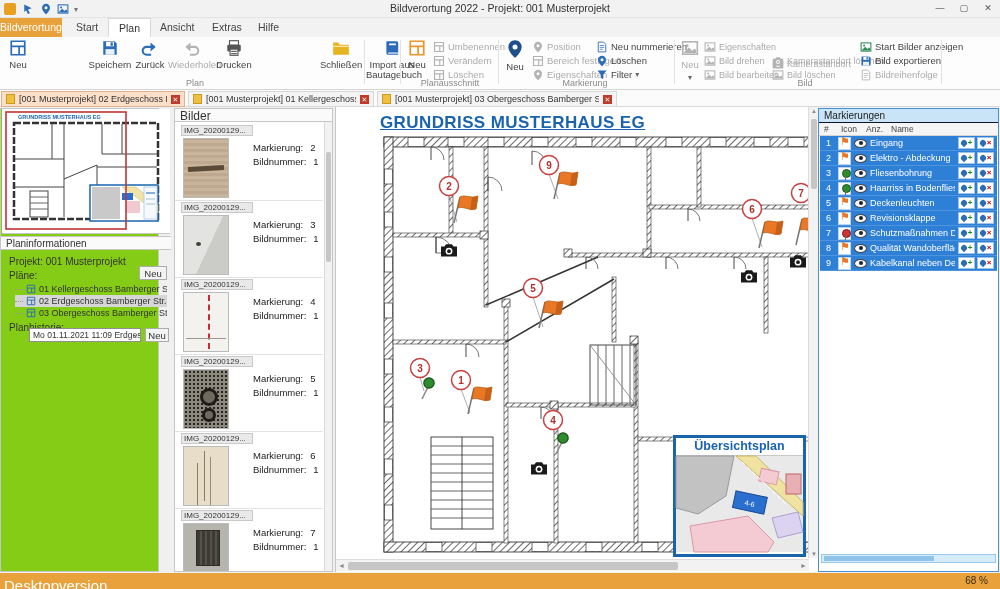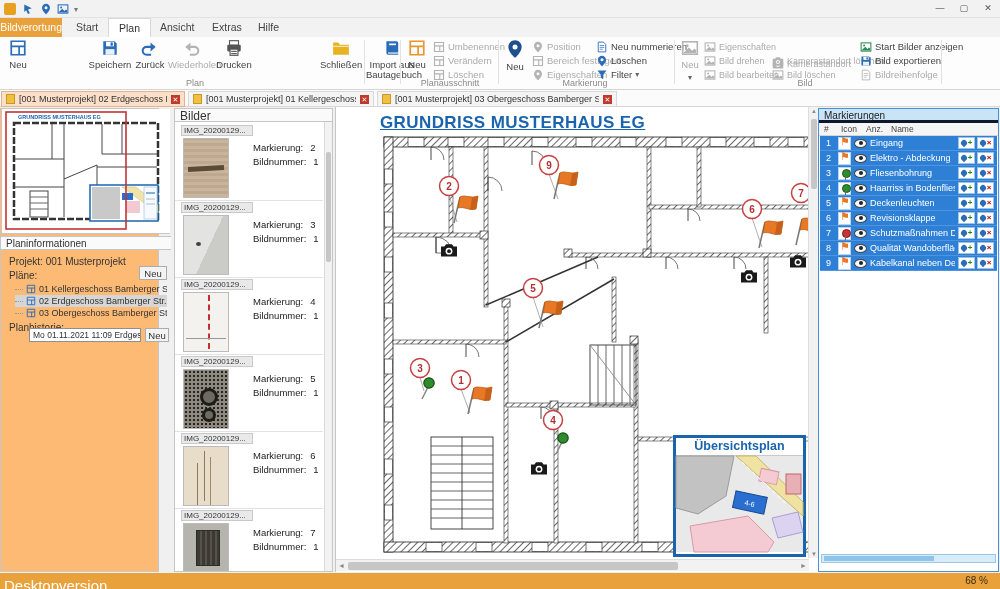--- a/index.html
+++ b/index.html
@@ -7,21 +7,21 @@
   body{position:relative;font-family:"Liberation Sans",sans-serif;font-size:11px;color:#333;background:#F0F0F0}
   
   #titlebar{position:absolute;left:0;top:0;width:1000px;height:18px;background:#F2F2F2;border-bottom:1px solid #E3E3E3}
   .qi{position:absolute;top:3px;width:12px;height:12px}
   #app-logo{left:4px;background:#E8A020;border-radius:2px}
   #qa-caret{position:absolute;left:74px;top:5px;font-size:8px;color:#777}
   #win-title{position:absolute;left:0;right:0;top:2px;text-align:center;font-size:10.5px;color:#333}
   .winbtn{position:absolute;top:0;width:24px;height:17px;text-align:center;line-height:17px;font-size:9px;color:#555}
   
   #ribbontabs{position:absolute;left:0;top:18px;width:1000px;height:19px;background:#F2F2F2}
-  #file-button{position:absolute;left:0;top:0;width:62px;height:27px;background:#E9A23B;color:#fff;text-align:right;line-height:19px;font-size:10.5px}
+  #file-button{position:absolute;left:0;top:0;width:62px;height:27px;background:#E9A23B;color:#fff;text-align:left;line-height:19px;font-size:10.5px}
   .rtab{position:absolute;top:0;height:19px;line-height:19px;padding:0 10px;font-size:10.5px;color:#444}
   .rtab.active{background:#fff;border:1px solid #D8D8D8;border-bottom:none;color:#333}
   
   #ribbon{position:absolute;left:0;top:37px;width:1000px;height:53px;background:#FDFDFD;border-bottom:1px solid #D5D5D5}
   .rsep{position:absolute;top:3px;width:1px;height:44px;background:#E2E2E2}
   .rbig{position:absolute;top:2px;height:46px;text-align:center}
   .rbig svg{display:inline-block}
   .rlbl{display:block;font-size:9.5px;line-height:10px;color:#444;margin-top:1px}
   .rsm{position:absolute;height:13px;display:flex;align-items:center;gap:3px;font-size:9.5px;color:#444;white-space:nowrap}
   .rsm.s9{font-size:9px}
@@ -30,21 +30,21 @@
   .ic18{width:18px;height:18px}.ic20{width:20px;height:20px}.ic12{width:12px;height:12px}
   .blue{color:#2B6CB8}.gray{color:#B3B3B3}.yellow{color:#E8B320}.green{color:#2E8B57}.darkpin{color:#1F4E8C}.orange{color:#E8962E}
   .caret{font-size:8px;color:#666}
   
   #doctabs{position:absolute;left:0;top:90px;width:1000px;height:17px;background:#FBFBFB;border-bottom:1px solid #D8D8D8}
   .dtab{position:absolute;top:1px;height:16px;display:flex;align-items:center;gap:4px;padding:0 4px;font-size:9px;color:#333;background:#F4F4F4;border:1px solid #D8D8D8}
   .dtab.active{background:#FBDFC9;border-color:#DDB391}
   .dticon{width:9px;height:10px;background:#F0C040;border:1px solid #C89820;flex:none}
   .dtclose{width:9px;height:9px;background:#C0392B;color:#fff;font-size:7px;line-height:9px;text-align:center;flex:none}
   
-  #leftpanel{position:absolute;left:0;top:108px;width:159px;height:464px;background:#fdba74;border:1px solid #C6C6C6}
+  #leftpanel{position:absolute;left:0;top:108px;width:159px;height:464px;background:#84cc16;border:1px solid #C6C6C6}
   #thumbbox{position:absolute;left:1px;top:0;width:168px;height:125px;background:#fff;border-bottom:1px solid #C6C6C6;overflow:hidden}
   #planinfo-header{position:absolute;left:0;top:127px;width:170px;height:14px;background:#FAFAFA;border-top:1px solid #C6C6C6;border-bottom:1px solid #C6C6C6;font-size:10px;padding:1px 0 0 5px;color:#333}
   .lp-text{position:absolute;font-size:10px;color:#333}
   .btn{position:absolute;background:#F3F3F3;border:1px solid #ACACAC;font-size:9.5px;text-align:center;color:#333}
   .treeitem{position:absolute;left:14px;width:152px;height:12px;display:flex;align-items:center;gap:3px;font-size:9px;color:#333}
   .treeitem.sel{background:#D6D6D6}
   .treeln{width:8px;border-top:1px dotted #999;flex:none}
   #histdd{position:absolute;left:28px;top:219px;width:112px;height:14px;border:1px solid #8F8F8F;background:#fff;font-size:8.5px;padding:1px 10px 0 3px;white-space:nowrap;overflow:hidden}
   #histdd .dda{position:absolute;right:1px;top:1px;font-size:8px;color:#555}
   
@@ -78,21 +78,21 @@
   #canvas-vscroll{position:absolute;right:0;top:0;width:10px;height:451px;background:#F2F2F2;border-left:1px solid #DDD;font-size:6px;color:#888;text-align:center}
   #canvas-vscroll .vthumb{left:2px;width:6px}
   #canvas-hscroll{position:absolute;left:0;bottom:1px;width:473px;height:12px;background:#F2F2F2;border-top:1px solid #DDD;font-size:7px;color:#888}
   #canvas-hscroll .hthumb{position:absolute;top:2px;height:8px;background:#C6C6C6;border-radius:2px}
   .sarrow{position:absolute;color:#888}
   
   #inset{position:absolute;left:337px;top:328px;width:133px;height:122px;background:#fff;border:3px solid #1A64AE}
   #inset-title{height:18px;text-align:center;font-size:12.5px;font-weight:bold;color:#1A64AE;border-bottom:1px solid #C9C9C9;padding-top:1px}
   
   #markpanel{position:absolute;left:818px;top:108px;width:181px;height:464px;background:#fff;border:1px solid #4A90D9}
-  #mark-header{position:absolute;left:0;top:0;width:179px;height:14px;background:#C9E4F6;border-bottom:3px solid #0f172a;font-size:10px;padding:1px 0 0 5px;color:#222}
+  #mark-header{position:absolute;left:0;top:0;width:179px;height:14px;background:#C9E4F6;border-bottom:1px solid #0f172a;font-size:10px;padding:1px 0 0 5px;color:#222}
   #mark-cols{position:absolute;left:0;top:14px;width:179px;height:13px;background:#F5F5F5;border-bottom:1px solid #D5D5D5;font-size:8.5px;color:#444}
   #mark-cols span{position:absolute;top:1px}
   .mrow{position:absolute;left:1px;width:177px;height:15px;background:#2E7FD6;border-bottom:1px solid #4F94DC;display:flex;align-items:center;gap:3px;padding:0 42px 0 2px;color:#fff}
   .mnr{width:13px;text-align:center;font-size:9px;flex:none}
   .mk-ic{width:13px;height:13px;background:#fff;border:1px solid #B9D4EE;position:relative;flex:none}
   .ic-flag::before{content:"⚑";position:absolute;left:1px;top:-3px;font-size:11px;color:#E87825;font-family:"DejaVu Sans",sans-serif}
   .ic-pin-green::before{content:"";position:absolute;left:2.5px;top:1.5px;width:7px;height:7px;border-radius:50%;background:#2E8B2E;border:1px solid #1A5A1A}
   .ic-pin-green::after{content:"";position:absolute;left:5.5px;top:8px;width:1.5px;height:4px;background:#666}
   .ic-pin-red::before{content:"";position:absolute;left:2.5px;top:1.5px;width:7px;height:7px;border-radius:50%;background:#CC3333;border:1px solid #7A1A1A}
   .ic-pin-red::after{content:"";position:absolute;left:5.5px;top:8px;width:1.5px;height:4px;background:#666}
@@ -179,20 +179,21 @@
   <svg class="qi" style="left:22px">
       <use href="#sym-cursor"></use>
     </svg>
   <svg class="qi blue" style="left:40px">
       <use href="#sym-pin"></use>
     </svg>
   <svg class="qi blue" style="left:57px">
       <use href="#sym-img"></use>
     </svg>
   <span id="qa-caret">▾</span>
+  <div id="win-title">Bildverortung 2022 - Projekt: 001 Musterprojekt</div>
   <span class="winbtn" style="right:48px">—</span>
   <span class="winbtn" style="right:24px">▢</span>
   <span class="winbtn" style="right:0">✕</span>
 </div>
 
 <div id="ribbontabs">
   <div id="file-button">Bildverortung</div>
   <span class="rtab" style="left:66px">Start</span>
   <span class="rtab active" style="left:108px">Plan</span>
   <span class="rtab" style="left:150px">Ansicht</span>

